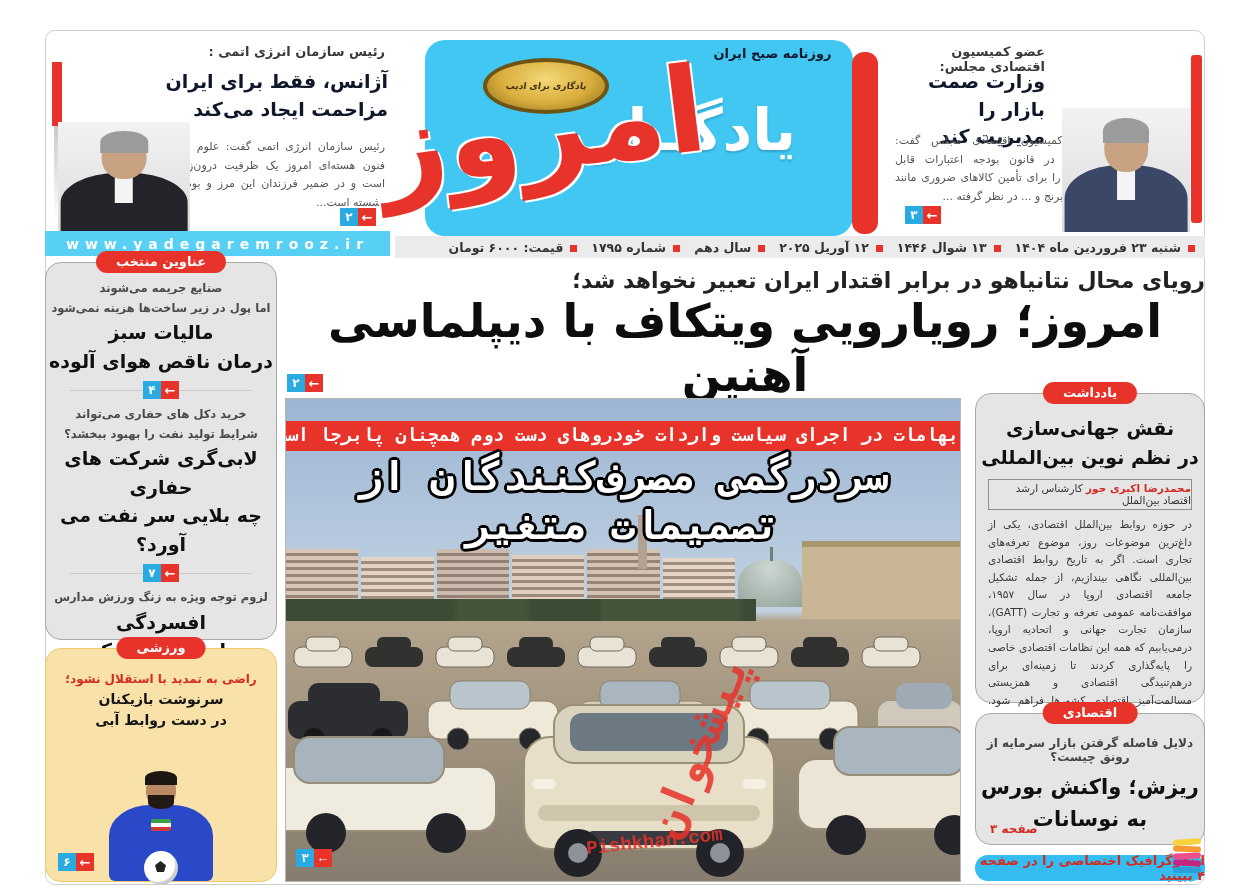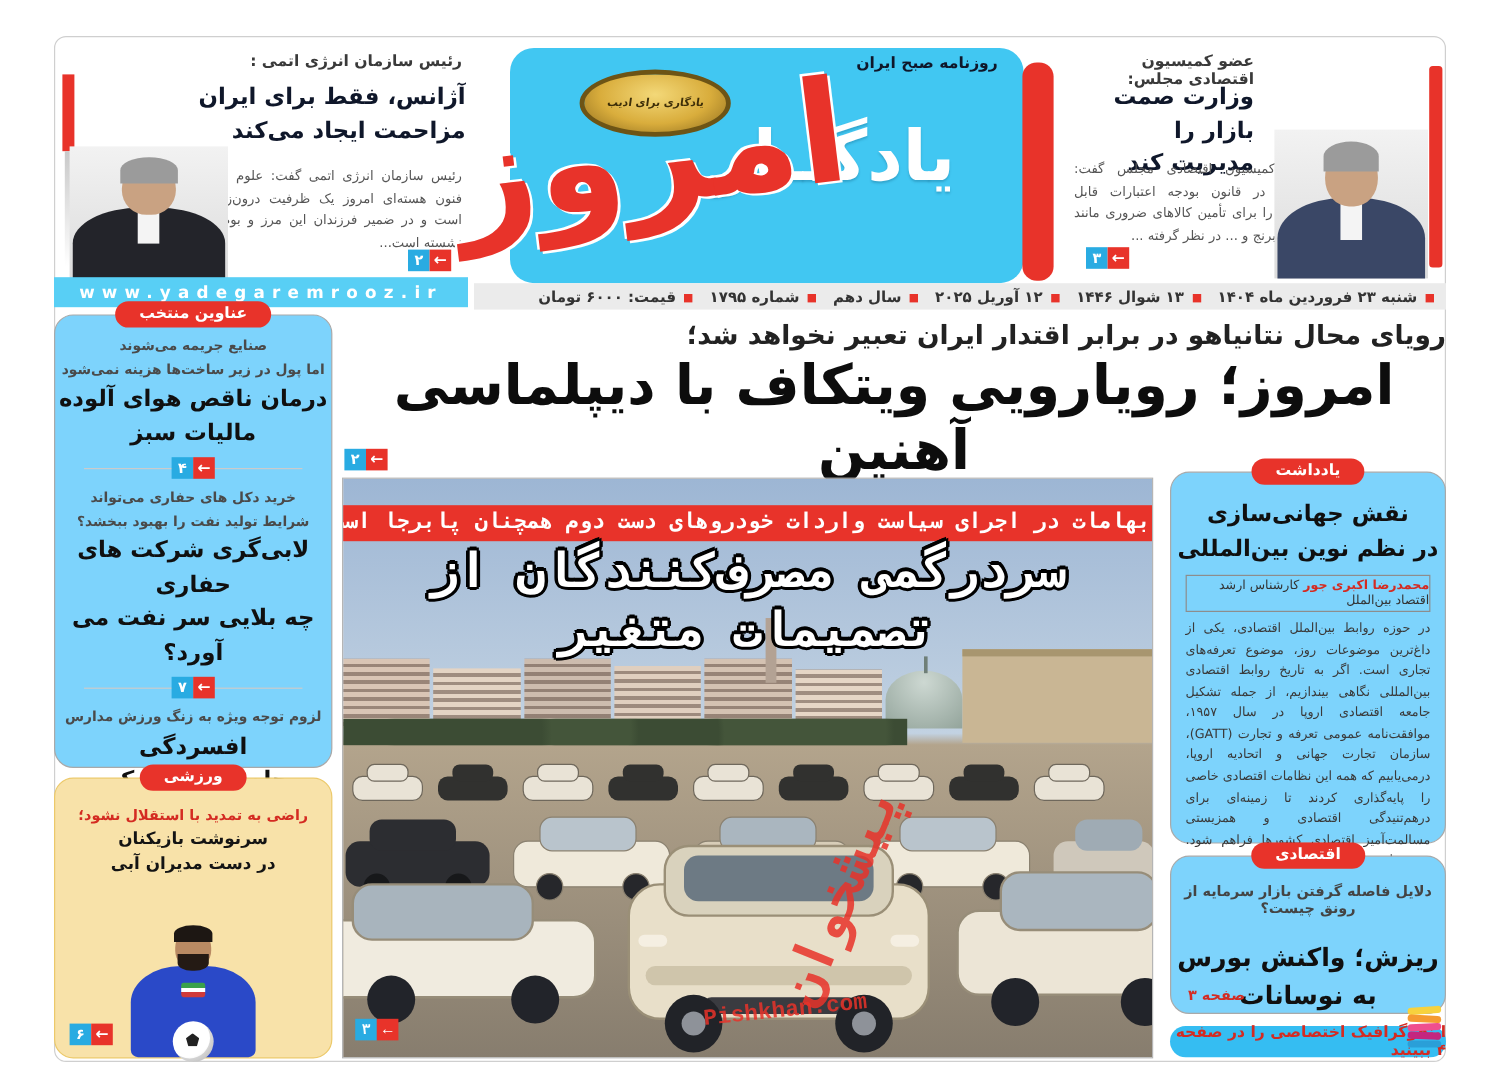--- a/index.html
+++ b/index.html
@@ -12,21 +12,21 @@
 
   
   .pill { position:absolute; top:-12px; left:50%; transform:translateX(-50%);
           background:#e8332a; color:#fff; font-weight:bold; font-size:13px;
           padding:3px 20px 4px; border-radius:14px; white-space:nowrap; z-index:3; }
   .badge { position:absolute; display:flex; }
   .badge .num { width:18px; height:18px; background:#29abe2; color:#fff; font-size:12px;
                 font-weight:bold; display:flex; align-items:center; justify-content:center; }
   .badge .arr { width:18px; height:18px; background:#e8332a; color:#fff; font-size:13px;
                 font-weight:bold; display:flex; align-items:center; justify-content:center; }
-  .box { position:absolute; background:#7dd3fc; border:1.5px solid #a9a9a9; border-radius:16px; }
+  .box { position:absolute; background:#e5e5e5; border:1.5px solid #a9a9a9; border-radius:16px; }
 
   
   .red-bar-left { position:absolute; left:52px; top:62px; width:10px; height:64px; background:#e8332a; }
   .gray-fade { position:absolute; left:54px; top:126px; width:6px; height:96px;
                background:linear-gradient(#c9c9c9, rgba(201,201,201,0)); }
   .red-bar-right { position:absolute; left:1191px; top:55px; width:11px; height:168px;
                    background:#e8332a; border-radius:3px; }
 
   .story-kicker { position:absolute; font-size:13px; font-weight:bold; color:#3a3a3a; text-align:right; }
   .story-title { position:absolute; font-weight:bold; color:#0f172a; font-size:19px; line-height:1.45;
@@ -136,21 +136,21 @@
            transform:rotate(-6deg); opacity:.85; }
 
   
   .note-title { margin-top:20px; text-align:center; font-size:19px; font-weight:bold; color:#101010; line-height:1.5; }
   .byline { margin:8px 12px 6px; border:1px solid #8d8d8d; padding:2px 0 3px; font-size:10.5px;
             text-align:right; color:#333; }
   .byline b { color:#d42b22; }
   .note-body { margin:0 12px; font-size:10.6px; line-height:1.66; text-align:justify; color:#3a3a3a; }
   .note-more { margin:4px 14px 0; font-size:12px; font-weight:bold; color:#d42b22; text-align:left; }
   .eco-kicker { margin-top:22px; text-align:center; font-size:12px; font-weight:bold; color:#444; }
-  .eco-title { margin-top:19px; text-align:center; font-size:21px; font-weight:bold; color:#101010; line-height:1.5; }
+  .eco-title { margin-top:8px; text-align:center; font-size:21px; font-weight:bold; color:#101010; line-height:1.5; }
   .eco-page { position:absolute; left:14px; bottom:8px; color:#d42b22; font-size:12px; font-weight:bold; }
   .infobar { position:absolute; left:975px; top:855px; width:230px; height:26px; background:#35bdf2;
              border-radius:13px; display:flex; align-items:center; justify-content:center;
              color:#d42b22; font-size:13px; font-weight:bold; }
   .books { position:absolute; right:2px; top:-16px; width:30px; height:38px; }
   .books i { position:absolute; left:0; width:28px; height:6px; border-radius:3px; }
   .books i:nth-child(1){ top:0;  background:#f7d23e; transform:rotate(-4deg);}
   .books i:nth-child(2){ top:7px; background:#f59b31; transform:rotate(3deg);}
   .books i:nth-child(3){ top:14px;background:#ef4e8e; transform:rotate(-3deg);}
   .books i:nth-child(4){ top:21px;background:#c4267f; transform:rotate(2deg);}
@@ -236,22 +236,22 @@
 
   <div class="box" style="left:45px; top:262px; width:232px; height:378px; padding-top:16px;">
     <div class="pill">عناوین منتخب</div>
 
     <div class="sidebar-item rtl">
       <div class="sb-kicker">
         <div>صنایع جریمه می‌شوند</div>
         <div>اما پول در زیر ساخت‌ها هزینه نمی‌شود</div>
       </div>
       <div class="sb-title">
+        <div>مالیات سبز</div>
         <div>درمان ناقص هوای آلوده</div>
-        <div>مالیات سبز</div>
       </div>
     </div>
     <div class="sb-sep">
       <div class="line"></div>
       <div class="badge">
         <span class="num">۴</span>
         <span class="arr">←</span>
       </div>
     </div>
 
@@ -291,21 +291,21 @@
     </div>
   </div>
 
   <div class="sports-box">
     <div class="pill">ورزشی</div>
     <div class="sports-kicker rtl">
       <div>راضی به تمدید با استقلال نشود؛</div>
     </div>
     <div class="sports-title rtl">
       <div>سرنوشت بازیکنان</div>
-      <div>در دست مدیران آبی</div>
+      <div>در دست روابط آبی</div>
     </div>
     <div class="player">
       <div class="torso"></div>
       <div class="flag"></div>
       <div class="head"></div>
       <div class="hair"></div>
       <div class="beard"></div>
       <div class="ball">
           <i></i>
         </div>

